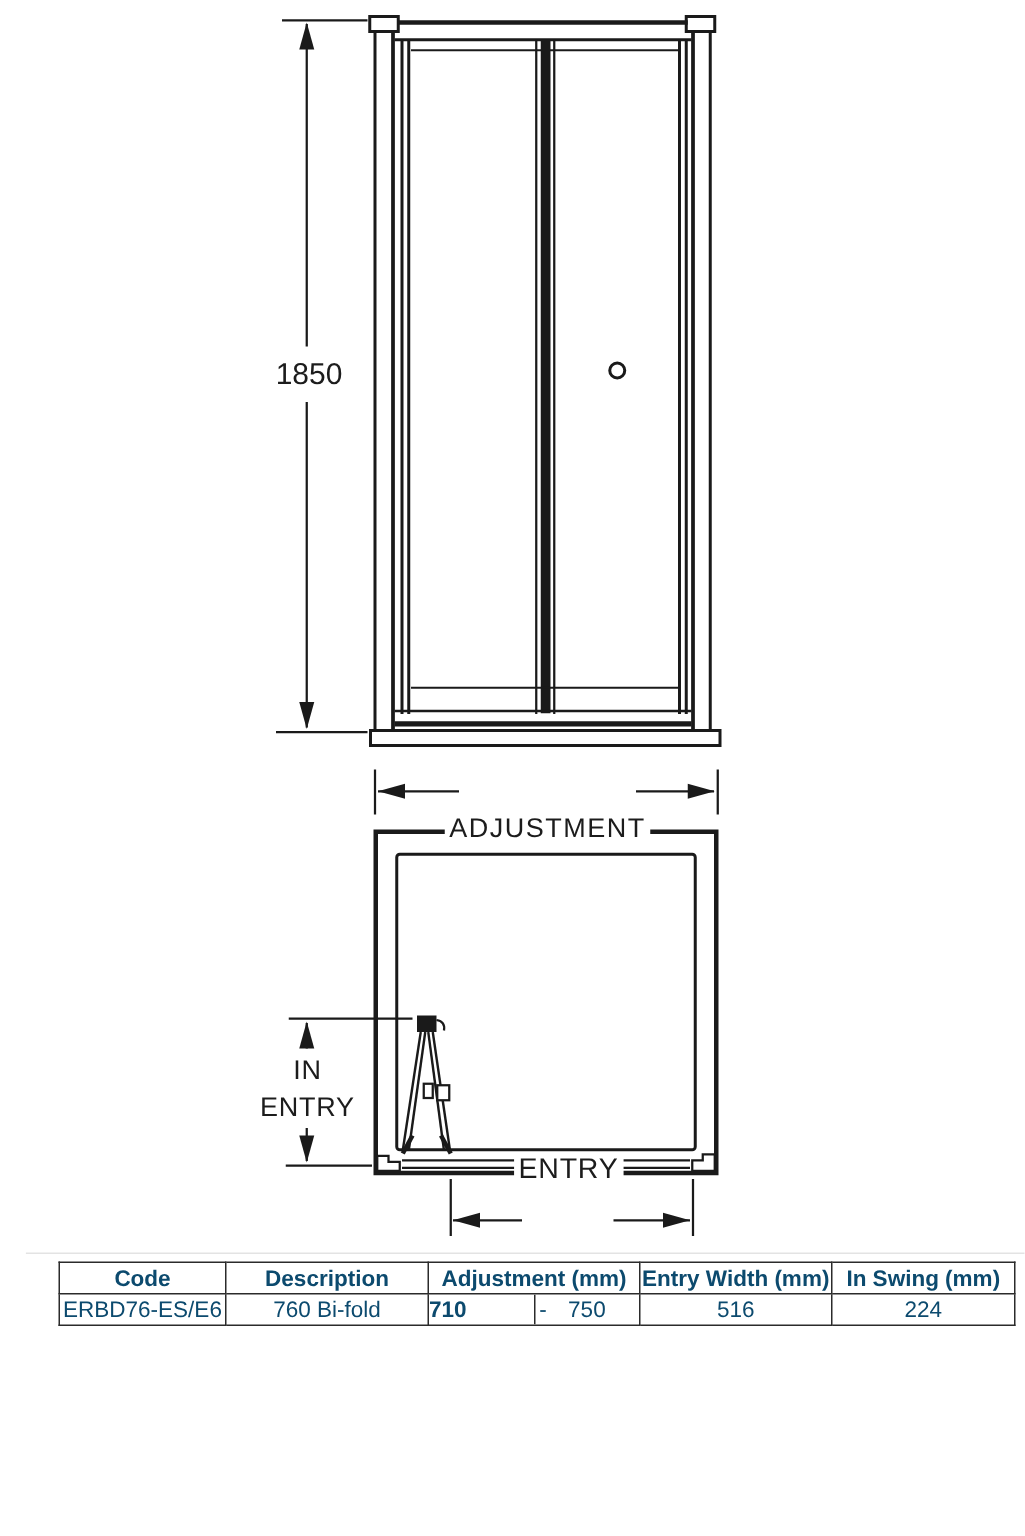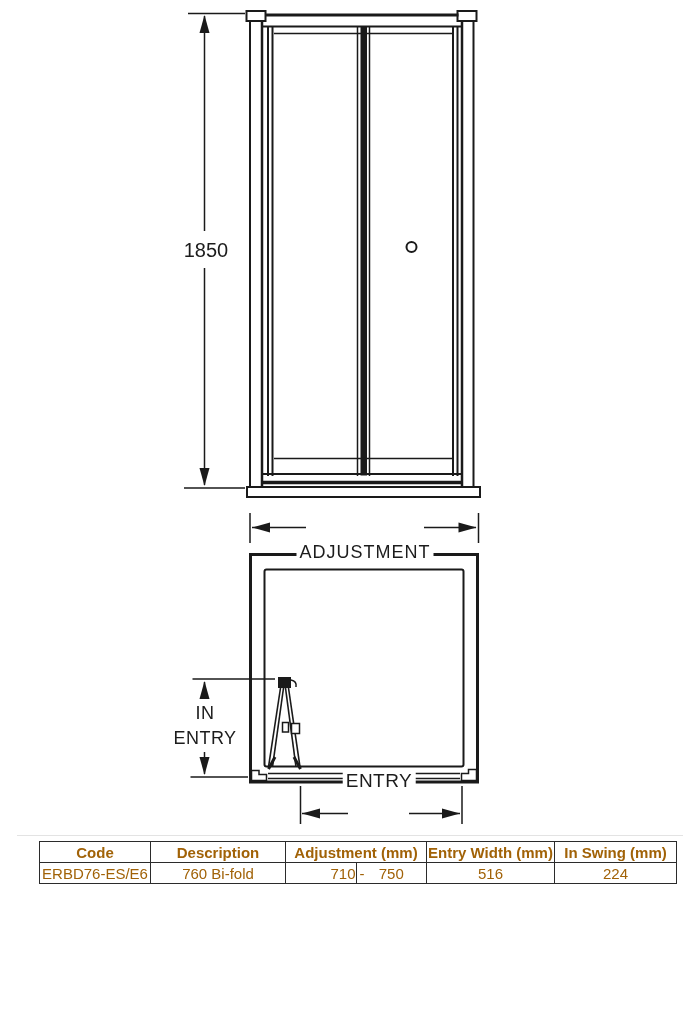--- a/index.html
+++ b/index.html
@@ -23,33 +23,33 @@
   }
   .lbl-1850{font-size:20px;}
   .lbl-adjustment{font-size:18px;letter-spacing:1px;}
   .lbl-inswing{font-size:18px;letter-spacing:.5px;}
   .lbl-entry{font-size:19px;letter-spacing:.5px;}
 
   .spec-table{
     position:absolute;left:22px;top:841px;width:637px;
     border-collapse:collapse;table-layout:fixed;
     font-family:"Liberation Sans", sans-serif;
-    font-size:15px;color:#a16207;
+    font-size:15px;color:#0c4a6e;
   }
   .spec-table td{
     border:1px solid #2b2b2b;
     height:20px;
     text-align:center;
     vertical-align:middle;
     padding:0;
     overflow:hidden;
   }
   .spec-table .hdr{font-weight:600;}
   .adj-cell{display:flex;height:100%;align-items:center;}
-  .adj-half-left{flex:1;text-align:right;}
+  .adj-half-left{flex:1;text-align:left;font-weight:bold;}
   .adj-half-right{
     flex:1;display:flex;align-items:center;
     border-left:1px solid #2b2b2b;height:100%;
   }
   .adj-dash{padding-left:3px;}
   .adj-max{flex:1;text-align:center;padding-right:8px;}
 </style>
 </head>
 <body>
 

